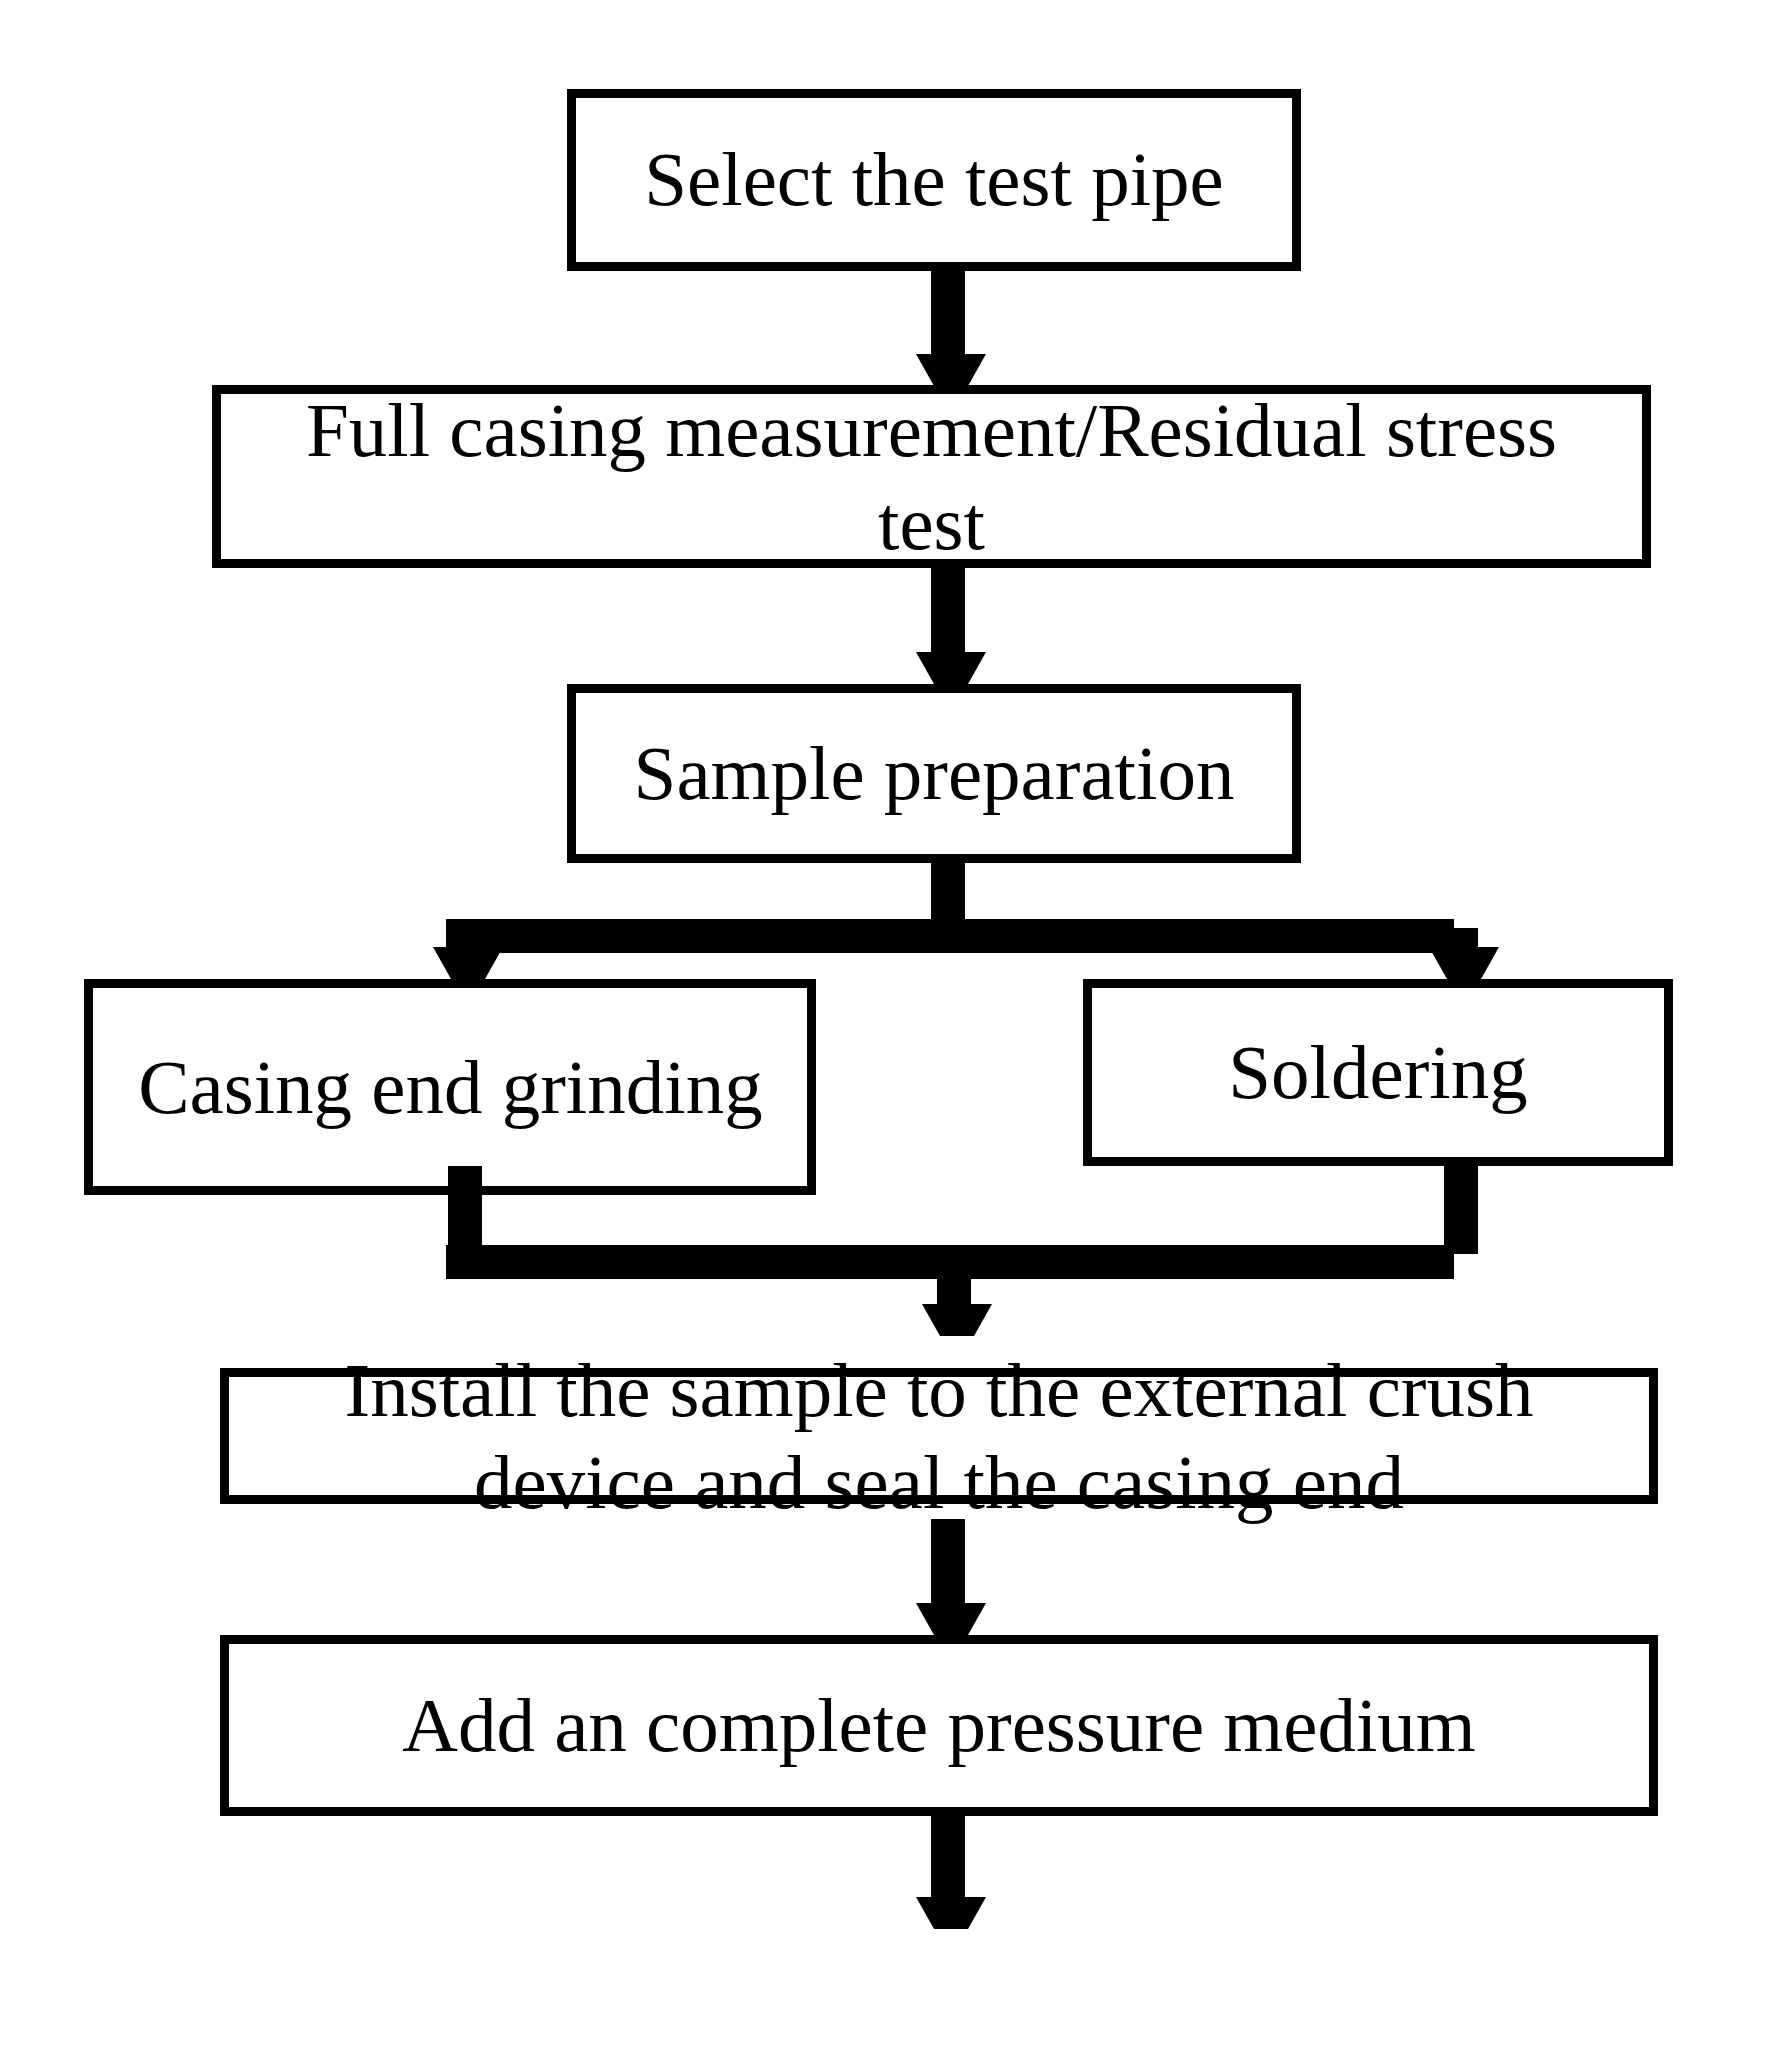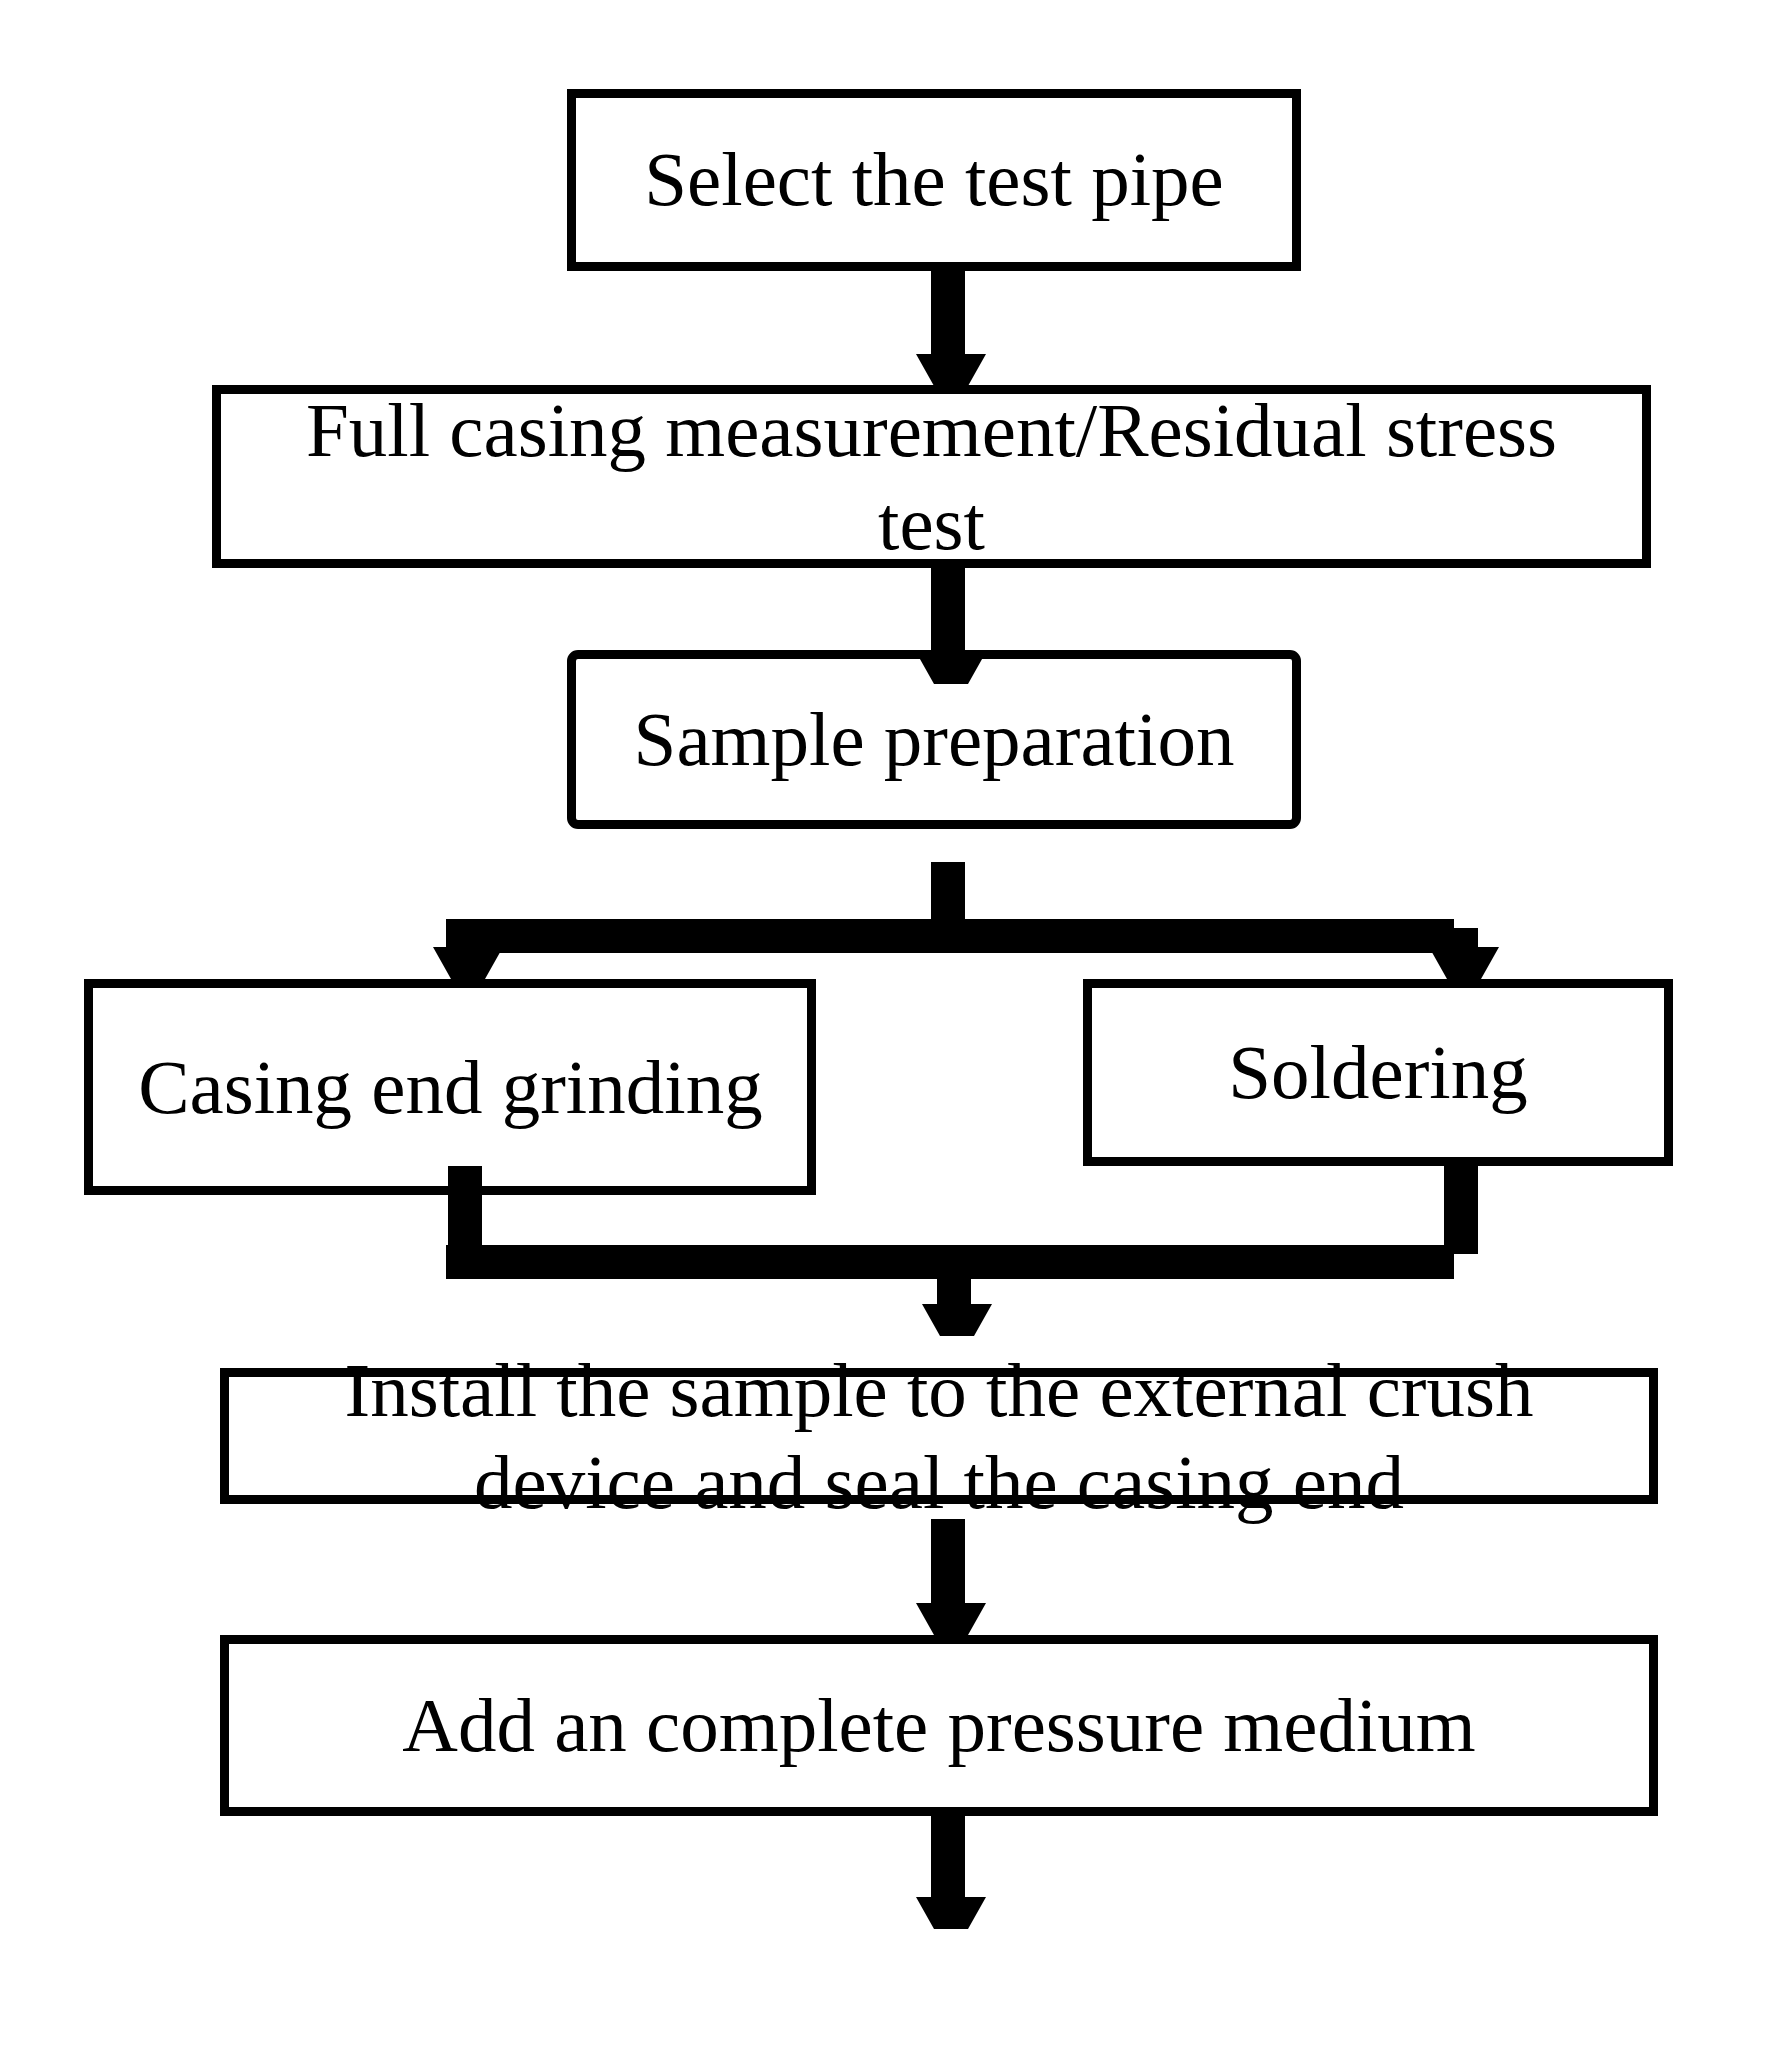--- a/index.html
+++ b/index.html
@@ -43,21 +43,21 @@
   .ahead{
     position:absolute;
     width:0;height:0;
     border-left:18.4px solid transparent;
     border-right:18.4px solid transparent;
     border-top:32px solid var(--line);
   }
   
   #n-select   {left:501px;  top:22.5px;   width:734px;  height:182px;}
   #n-measure  {left:146px;  top:319px;  width:1439px; height:183px;}
-  #n-sample   {left:501px;  top:584px;  width:734px;  height:179px;border-radius:11px;}
+  #n-sample   {left:501px;  top:618px;  width:734px;  height:179px;}
   #n-grinding {left:18.4px;   top:913px; width:732px;  height:216px;}
   #n-soldering{left:1017px; top:913px; width:590px;  height:187px;}
   #n-install  {left:154px;  top:1302px; width:1438px; height:136px;justify-content:center;}
   #n-medium   {left:154px;  top:1569px; width:1438px; height:181px;}
   #n-apply    {left:154px;  top:1863px; width:1438px; height:187px;}
 </style>
 </head>
 <body>
 
 <div class="canvas">

